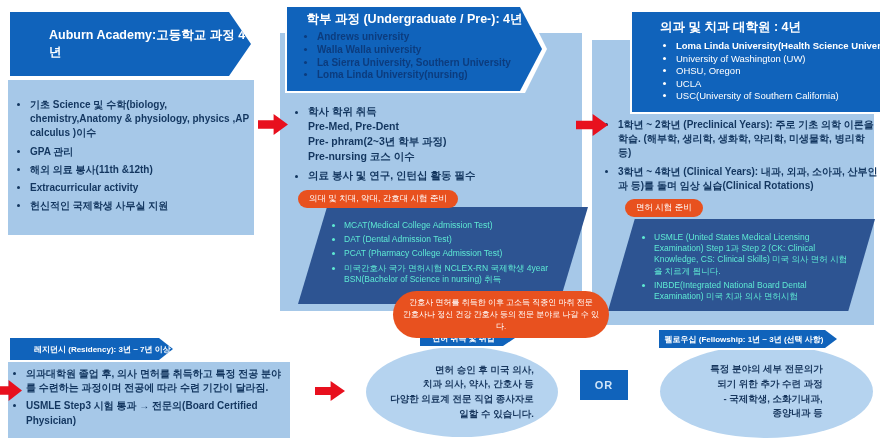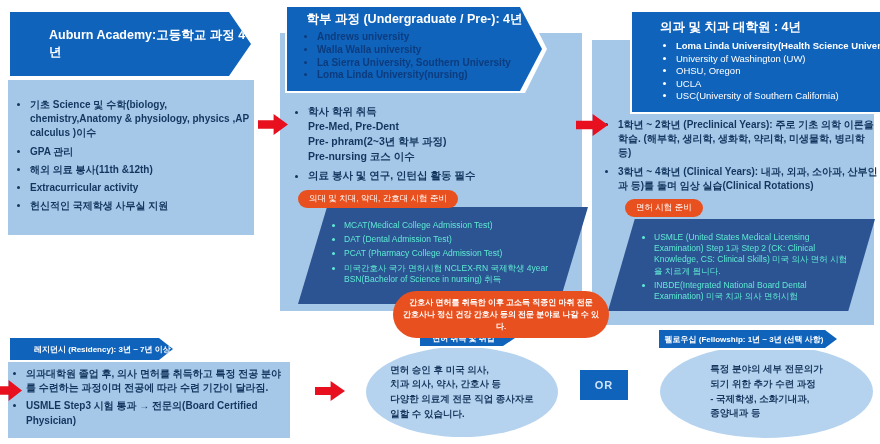--- a/index.html
+++ b/index.html
@@ -20,25 +20,25 @@
 
   .para{position:absolute;background:#2d5492;z-index:2;
     clip-path:polygon(10% 0,100% 0,90% 100%,0 100%);}
   .para ul{margin:0;padding:13px 24px 4px 46px;list-style:disc;color:#5eead4;}
   .para li{font-size:8.5px;line-height:1.32;margin-bottom:3px;font-weight:500;}
 
   .pill{position:absolute;background:#e8511f;color:#fff;border-radius:10px;
     font-size:8.5px;font-weight:400;padding:3px 11px;z-index:4;white-space:nowrap;}
 
   .bubble{position:absolute;background:#e8511f;color:#fff;border-radius:26px;
-    font-size:8px;font-weight:700;text-align:center;display:flex;align-items:center;justify-content:center;
+    font-size:8px;font-weight:400;text-align:center;display:flex;align-items:center;justify-content:center;
     z-index:6;padding:4px 10px;box-sizing:border-box;line-height:1.5;}
 
   .ellipse{position:absolute;background:#b5d3ef;border-radius:50%;color:#17365d;
-    display:flex;align-items:center;justify-content:center;text-align:left;
+    display:flex;align-items:center;justify-content:center;text-align:right;
     font-weight:700;font-size:9.5px;line-height:1.55;white-space:pre-line;z-index:2;
     padding:6px 14px;box-sizing:border-box;}
 
   .or-box{position:absolute;background:#1063bb;color:#cfe4f8;font-weight:700;font-size:11px;
     display:flex;align-items:center;justify-content:center;z-index:3;letter-spacing:1px;}
 
   .blist{position:absolute;margin:0;padding-left:14px;list-style:disc;color:#13365f;z-index:3;}
   .blist li{white-space:pre-line;margin-bottom:4px;line-height:1.42;}
 
   

